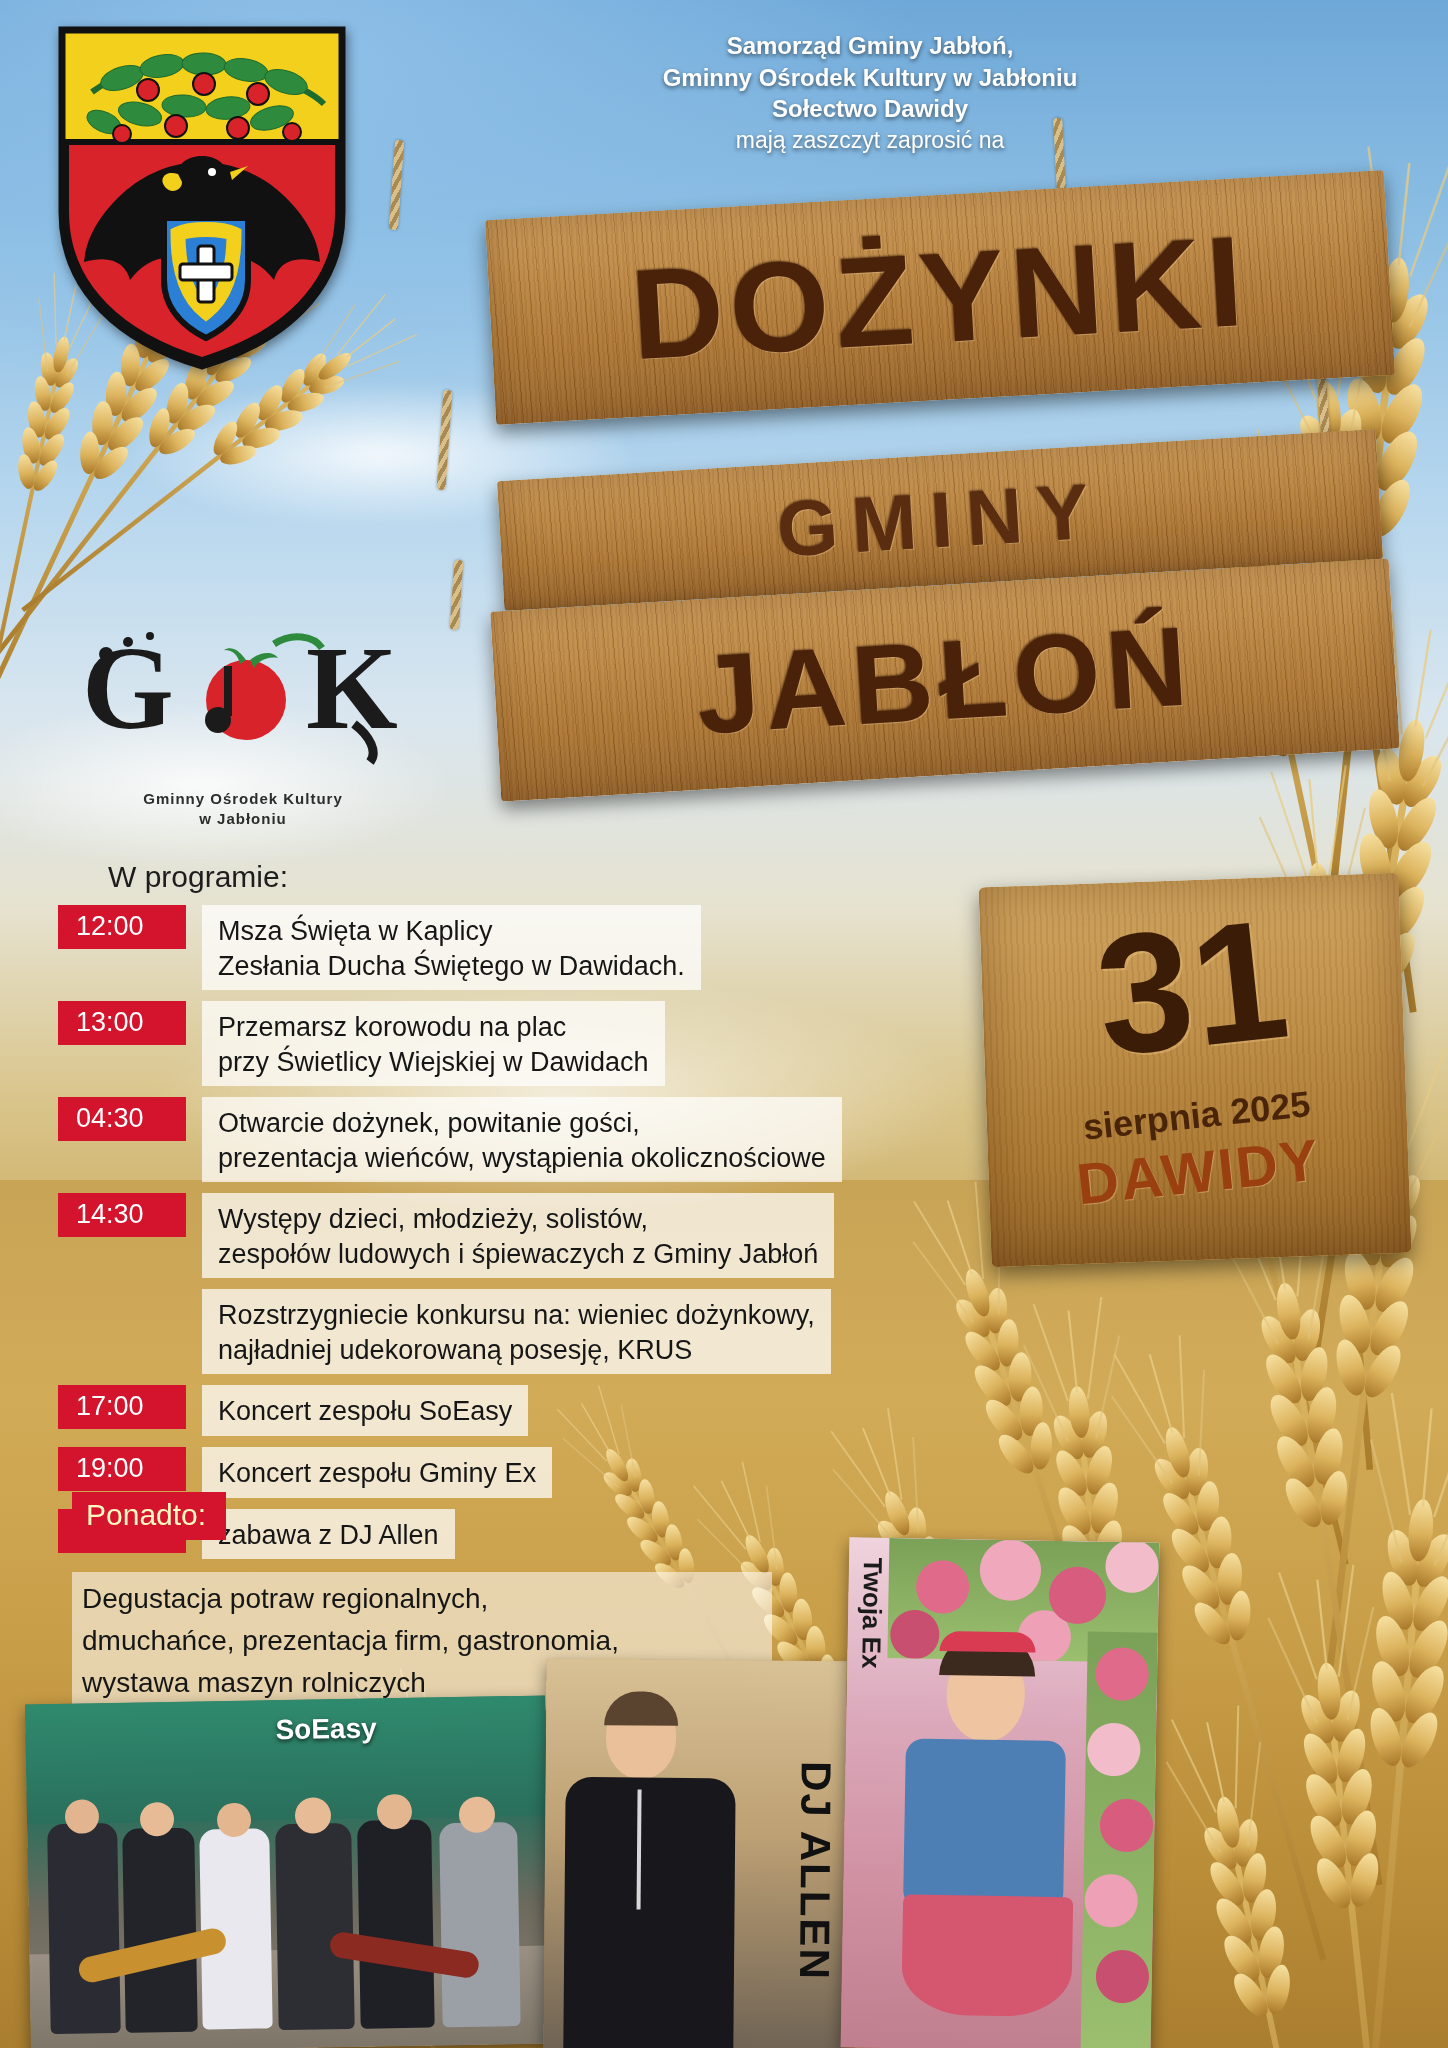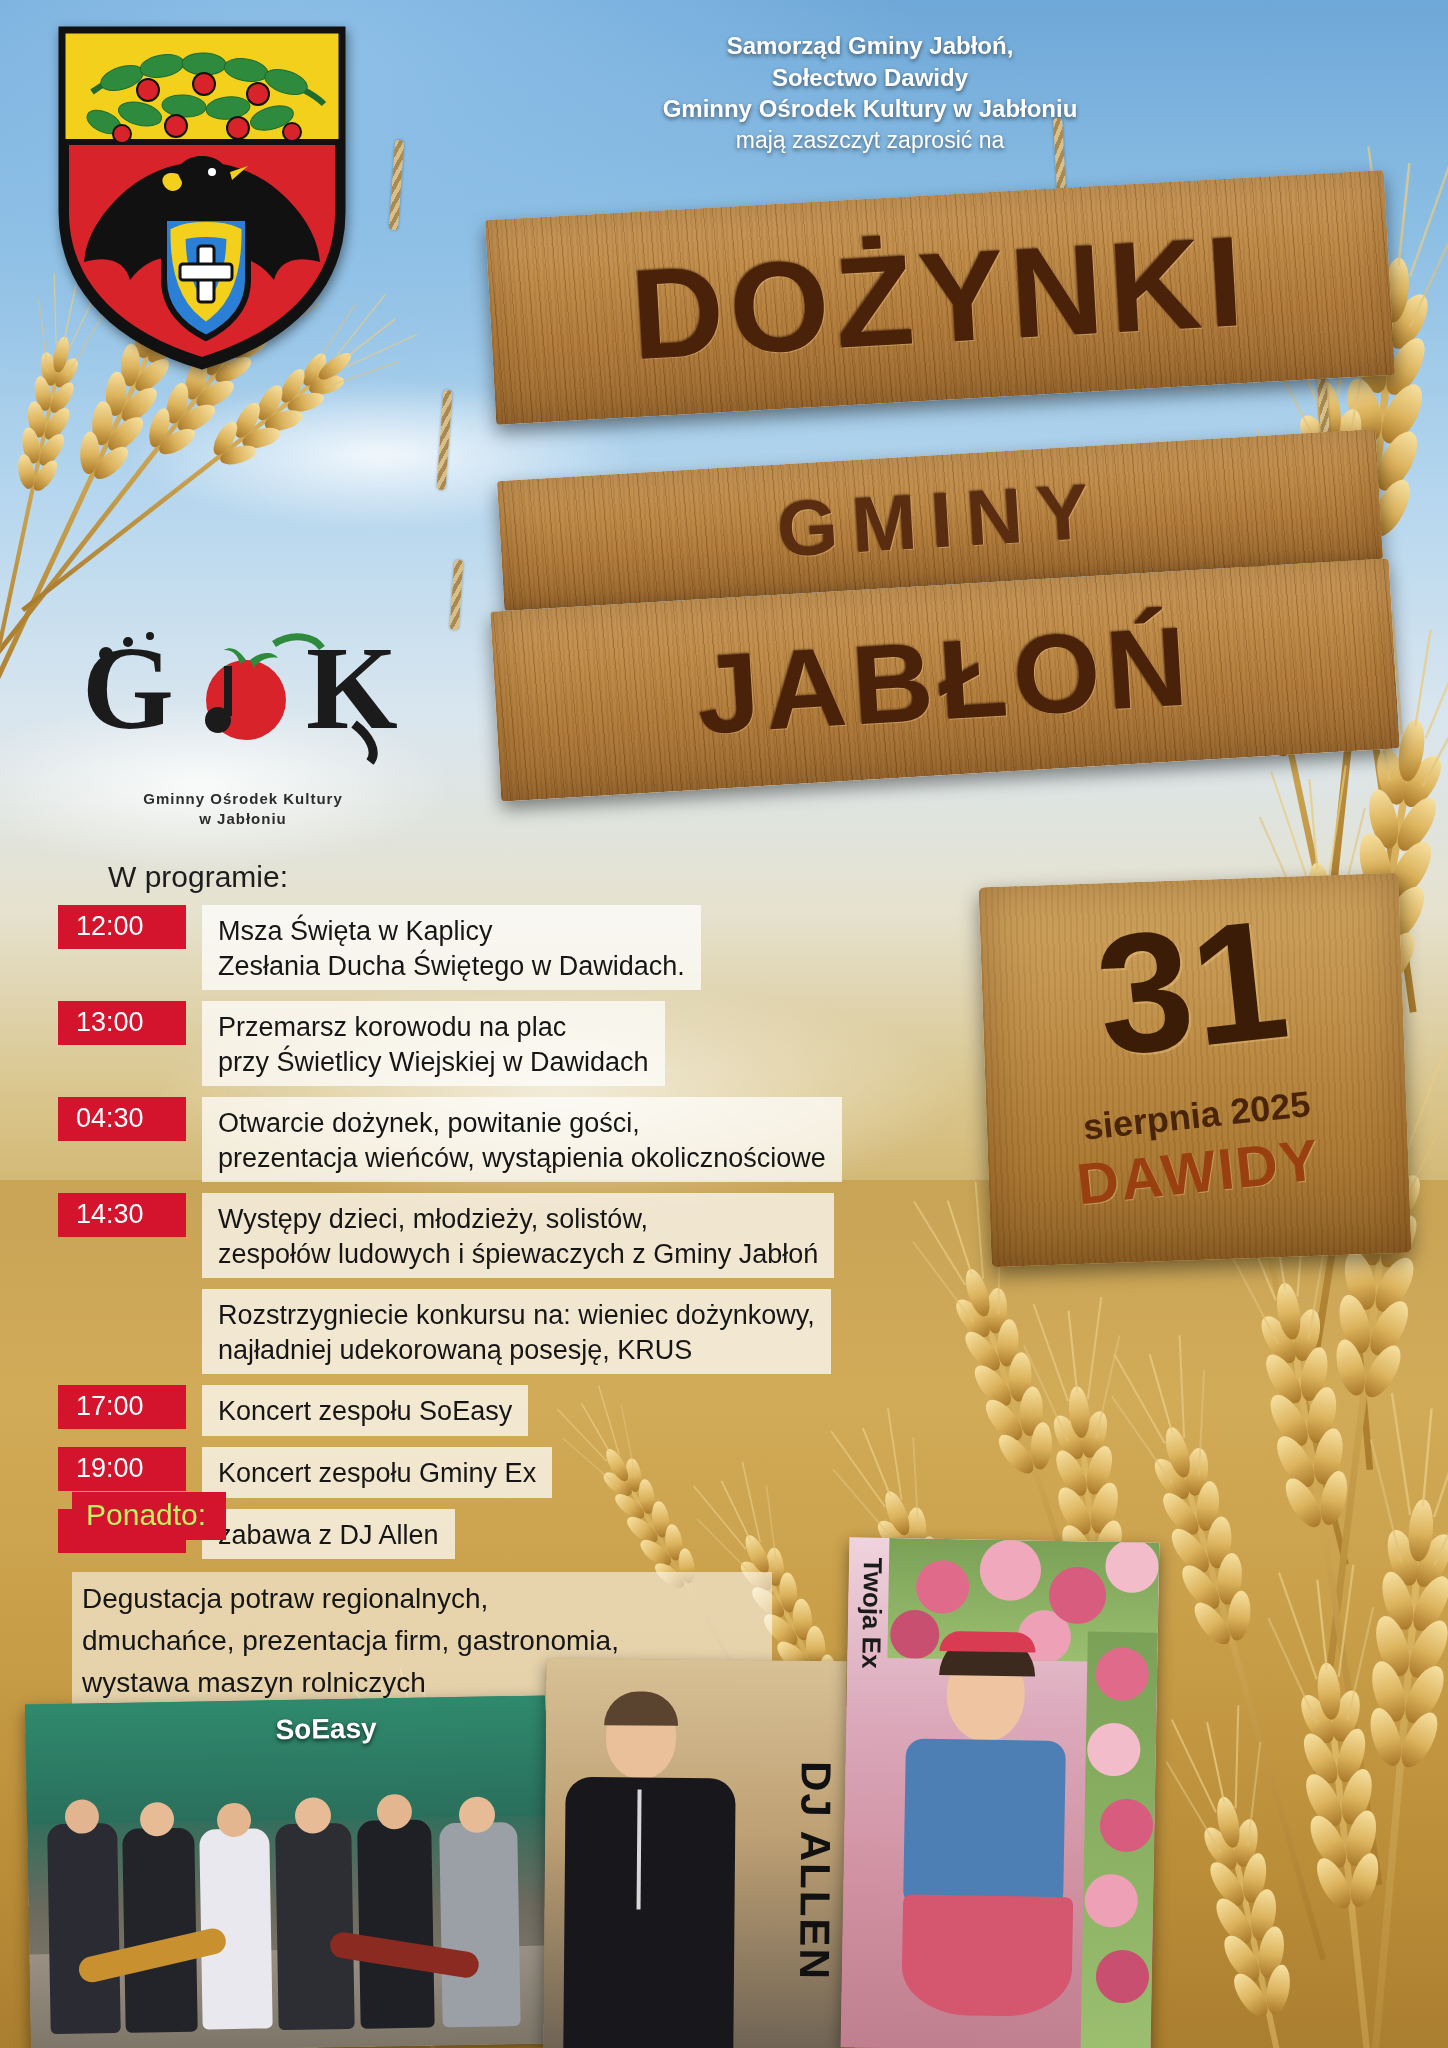--- a/index.html
+++ b/index.html
@@ -135,21 +135,21 @@
     text-align:left;
   }
   .time.empty{background:transparent;}
   .desc{
     background:rgba(255,255,255,.72);
     color:#161616;font-size:27px;line-height:1.28;
     padding:9px 16px 7px 16px;margin-left:16px;
   }
   .ponadto-badge{
     position:absolute;left:72px;top:1492px;
-    background:#d4142c;color:#bef264;font-size:30px;padding:6px 20px 8px 14px;
+    background:#d4142c;color:#fef9c3;font-size:30px;padding:6px 20px 8px 14px;
   }
   .ponadto-text{
     position:absolute;left:72px;top:1572px;width:680px;
     font-size:28px;line-height:1.5;color:#161616;
     background:rgba(255,255,255,.55);
     padding:6px 10px;
   }
   
   .photo{position:absolute;box-shadow:0 6px 16px rgba(0,0,0,.45);overflow:hidden;}
   #photo-soeasy{
@@ -295,22 +295,22 @@
     <path d="M112,196 H196 V258 C196,288 174,306 154,316 C134,306 112,288 112,258 Z" fill="#2b7fd4" stroke="#111" stroke-width="6"></path>
     <path d="M126,212 C126,250 136,276 154,290 C172,276 182,250 182,212 C170,206 138,206 126,212 Z" fill="none" stroke="#f2d01c" stroke-width="15" stroke-linecap="round"></path>
     <g fill="#fff" stroke="#111" stroke-width="3">
       <rect x="146" y="224" width="16" height="56" rx="3"></rect>
       <rect x="128" y="242" width="52" height="16" rx="3"></rect>
     </g>
   </svg>
 
   <div class="organizer">
     <div>Samorząd Gminy Jabłoń,</div>
+    <div>Gminny Ośrodek Kultury w Jabłoniu</div>
     <div>Sołectwo Dawidy</div>
-    <div>Gminny Ośrodek Kultury w Jabłoniu</div>
     <div class="soft">mają zaszczyt zaprosić na</div>
   </div>
 
   <div class="rope" style="left:392px;top:140px;height:90px;transform:rotate(4deg);"></div>
   <div class="rope" style="left:1056px;top:118px;height:110px;transform:rotate(-3deg);"></div>
   <div class="rope" style="left:440px;top:390px;height:100px;transform:rotate(4deg);"></div>
   <div class="rope" style="left:1320px;top:360px;height:120px;transform:rotate(-4deg);"></div>
   <div class="rope" style="left:452px;top:560px;height:70px;transform:rotate(4deg);"></div>
 
   <div class="sign" id="sign1">

